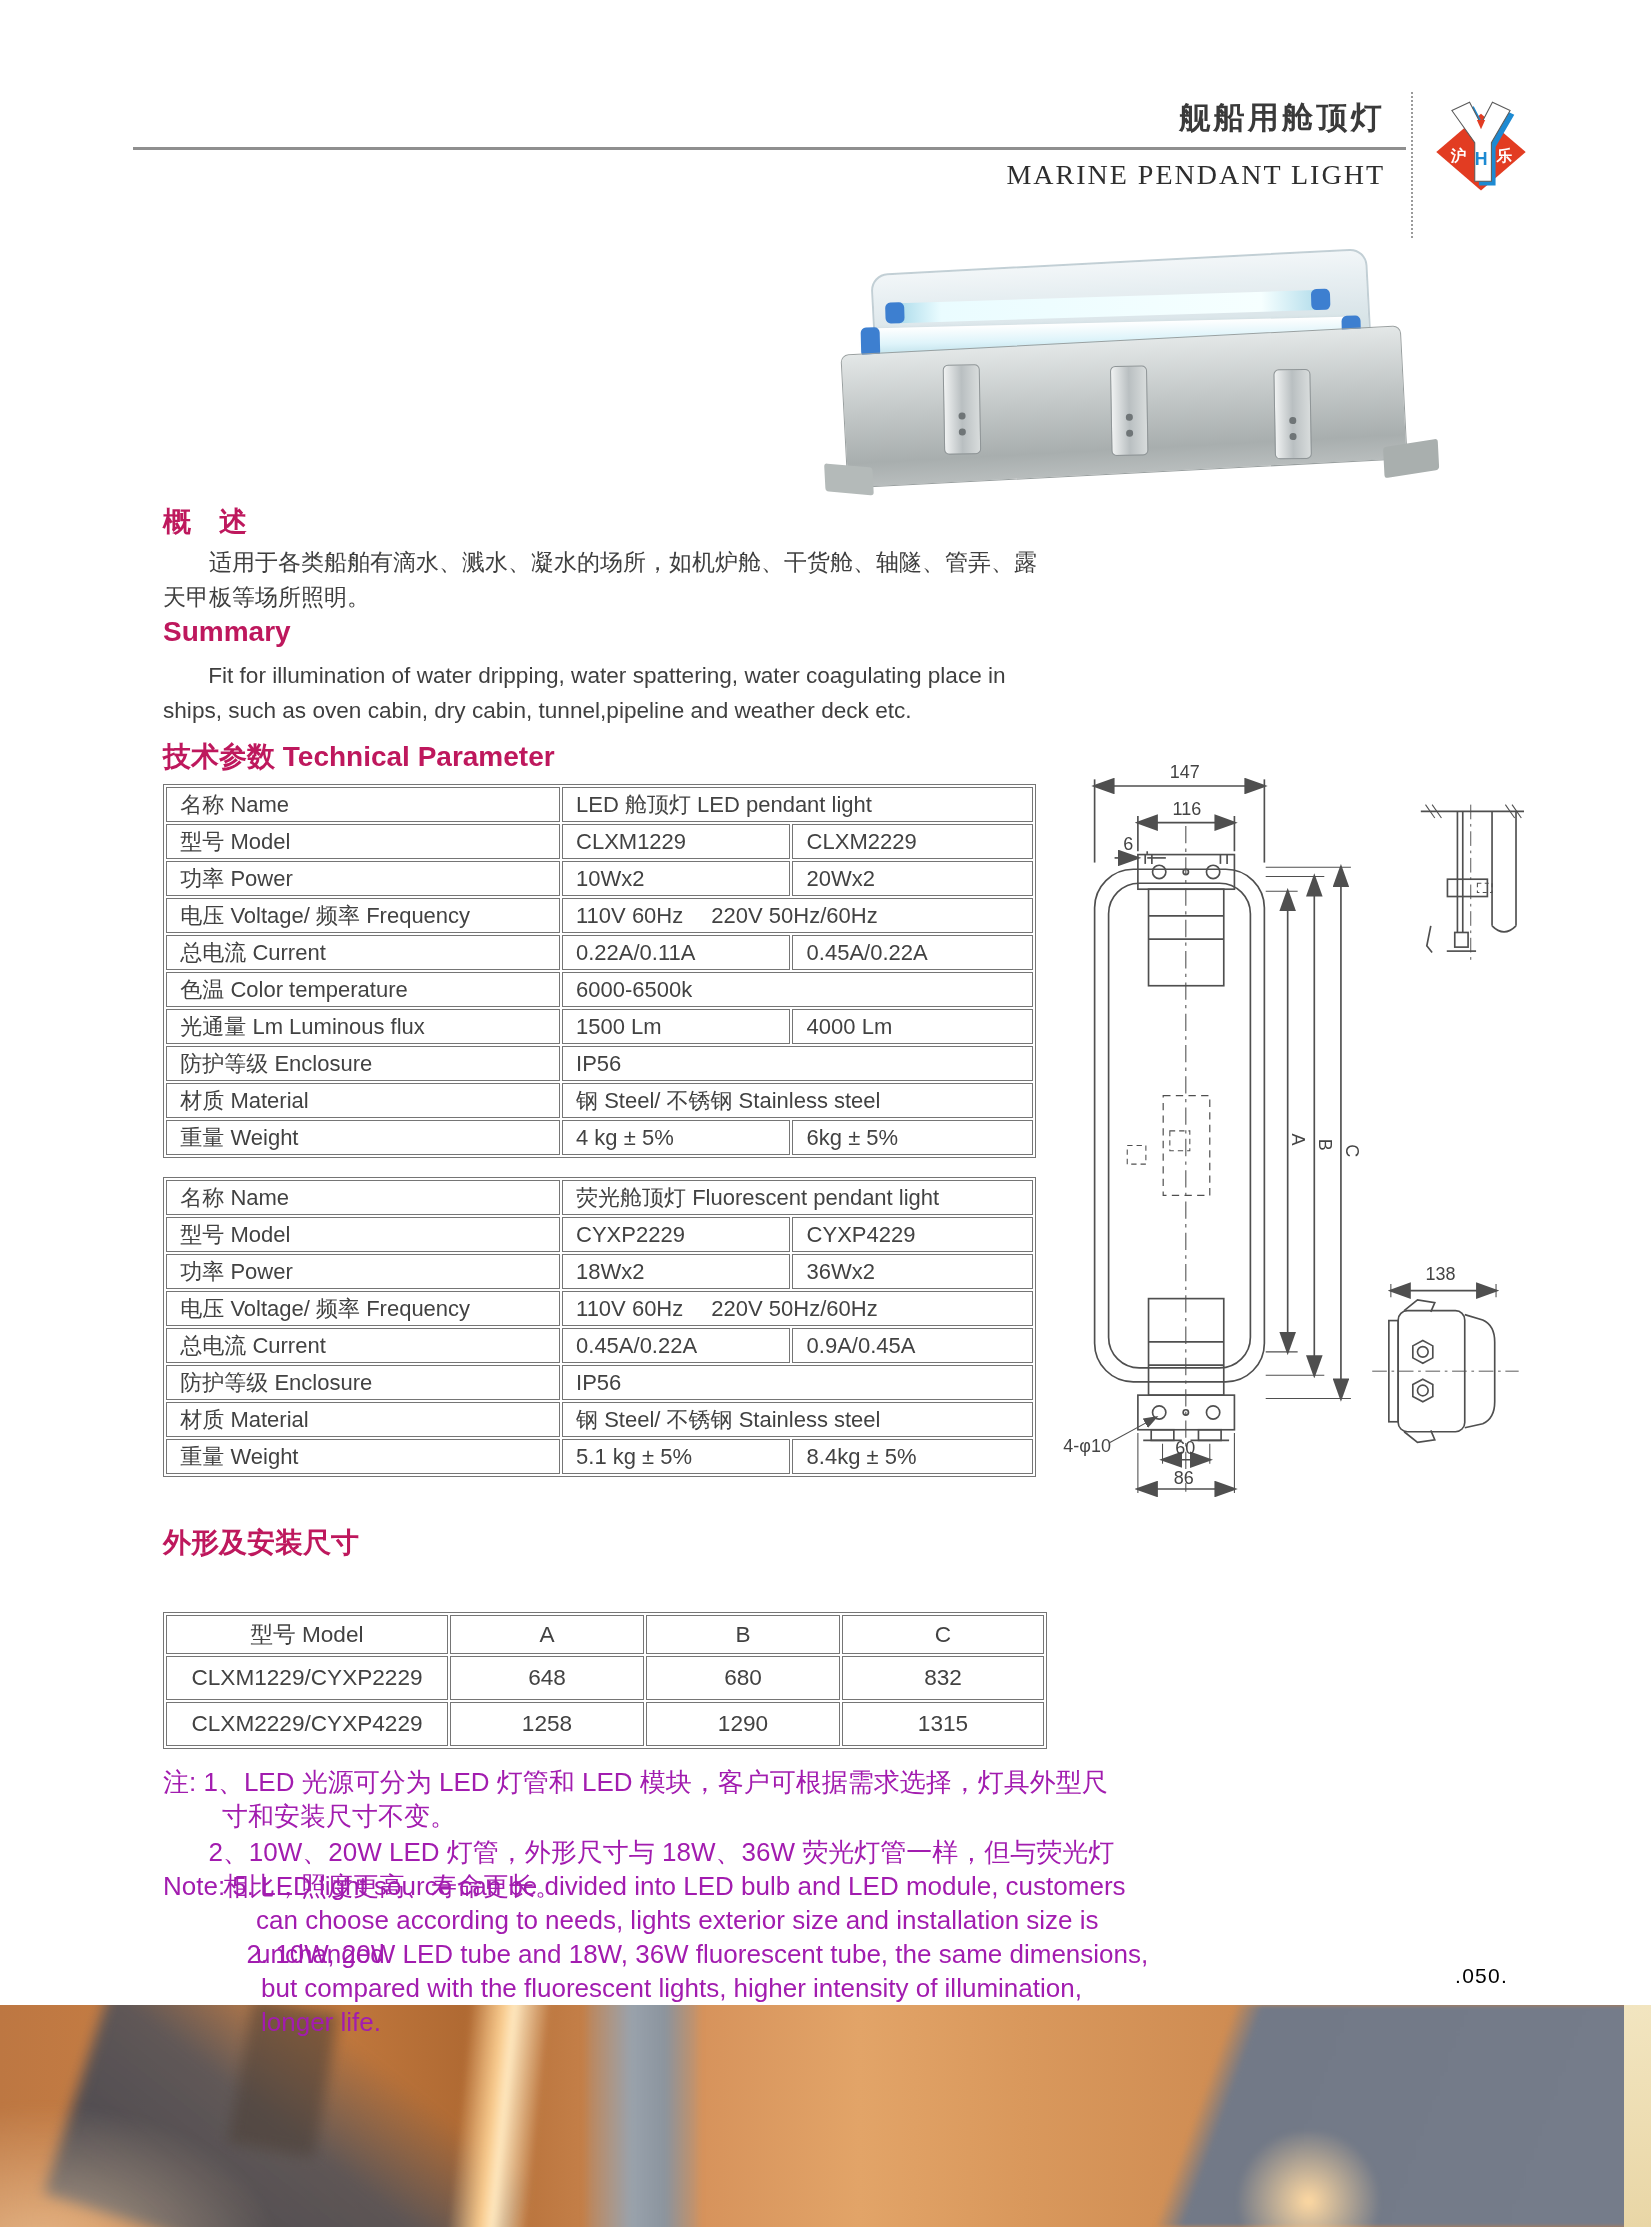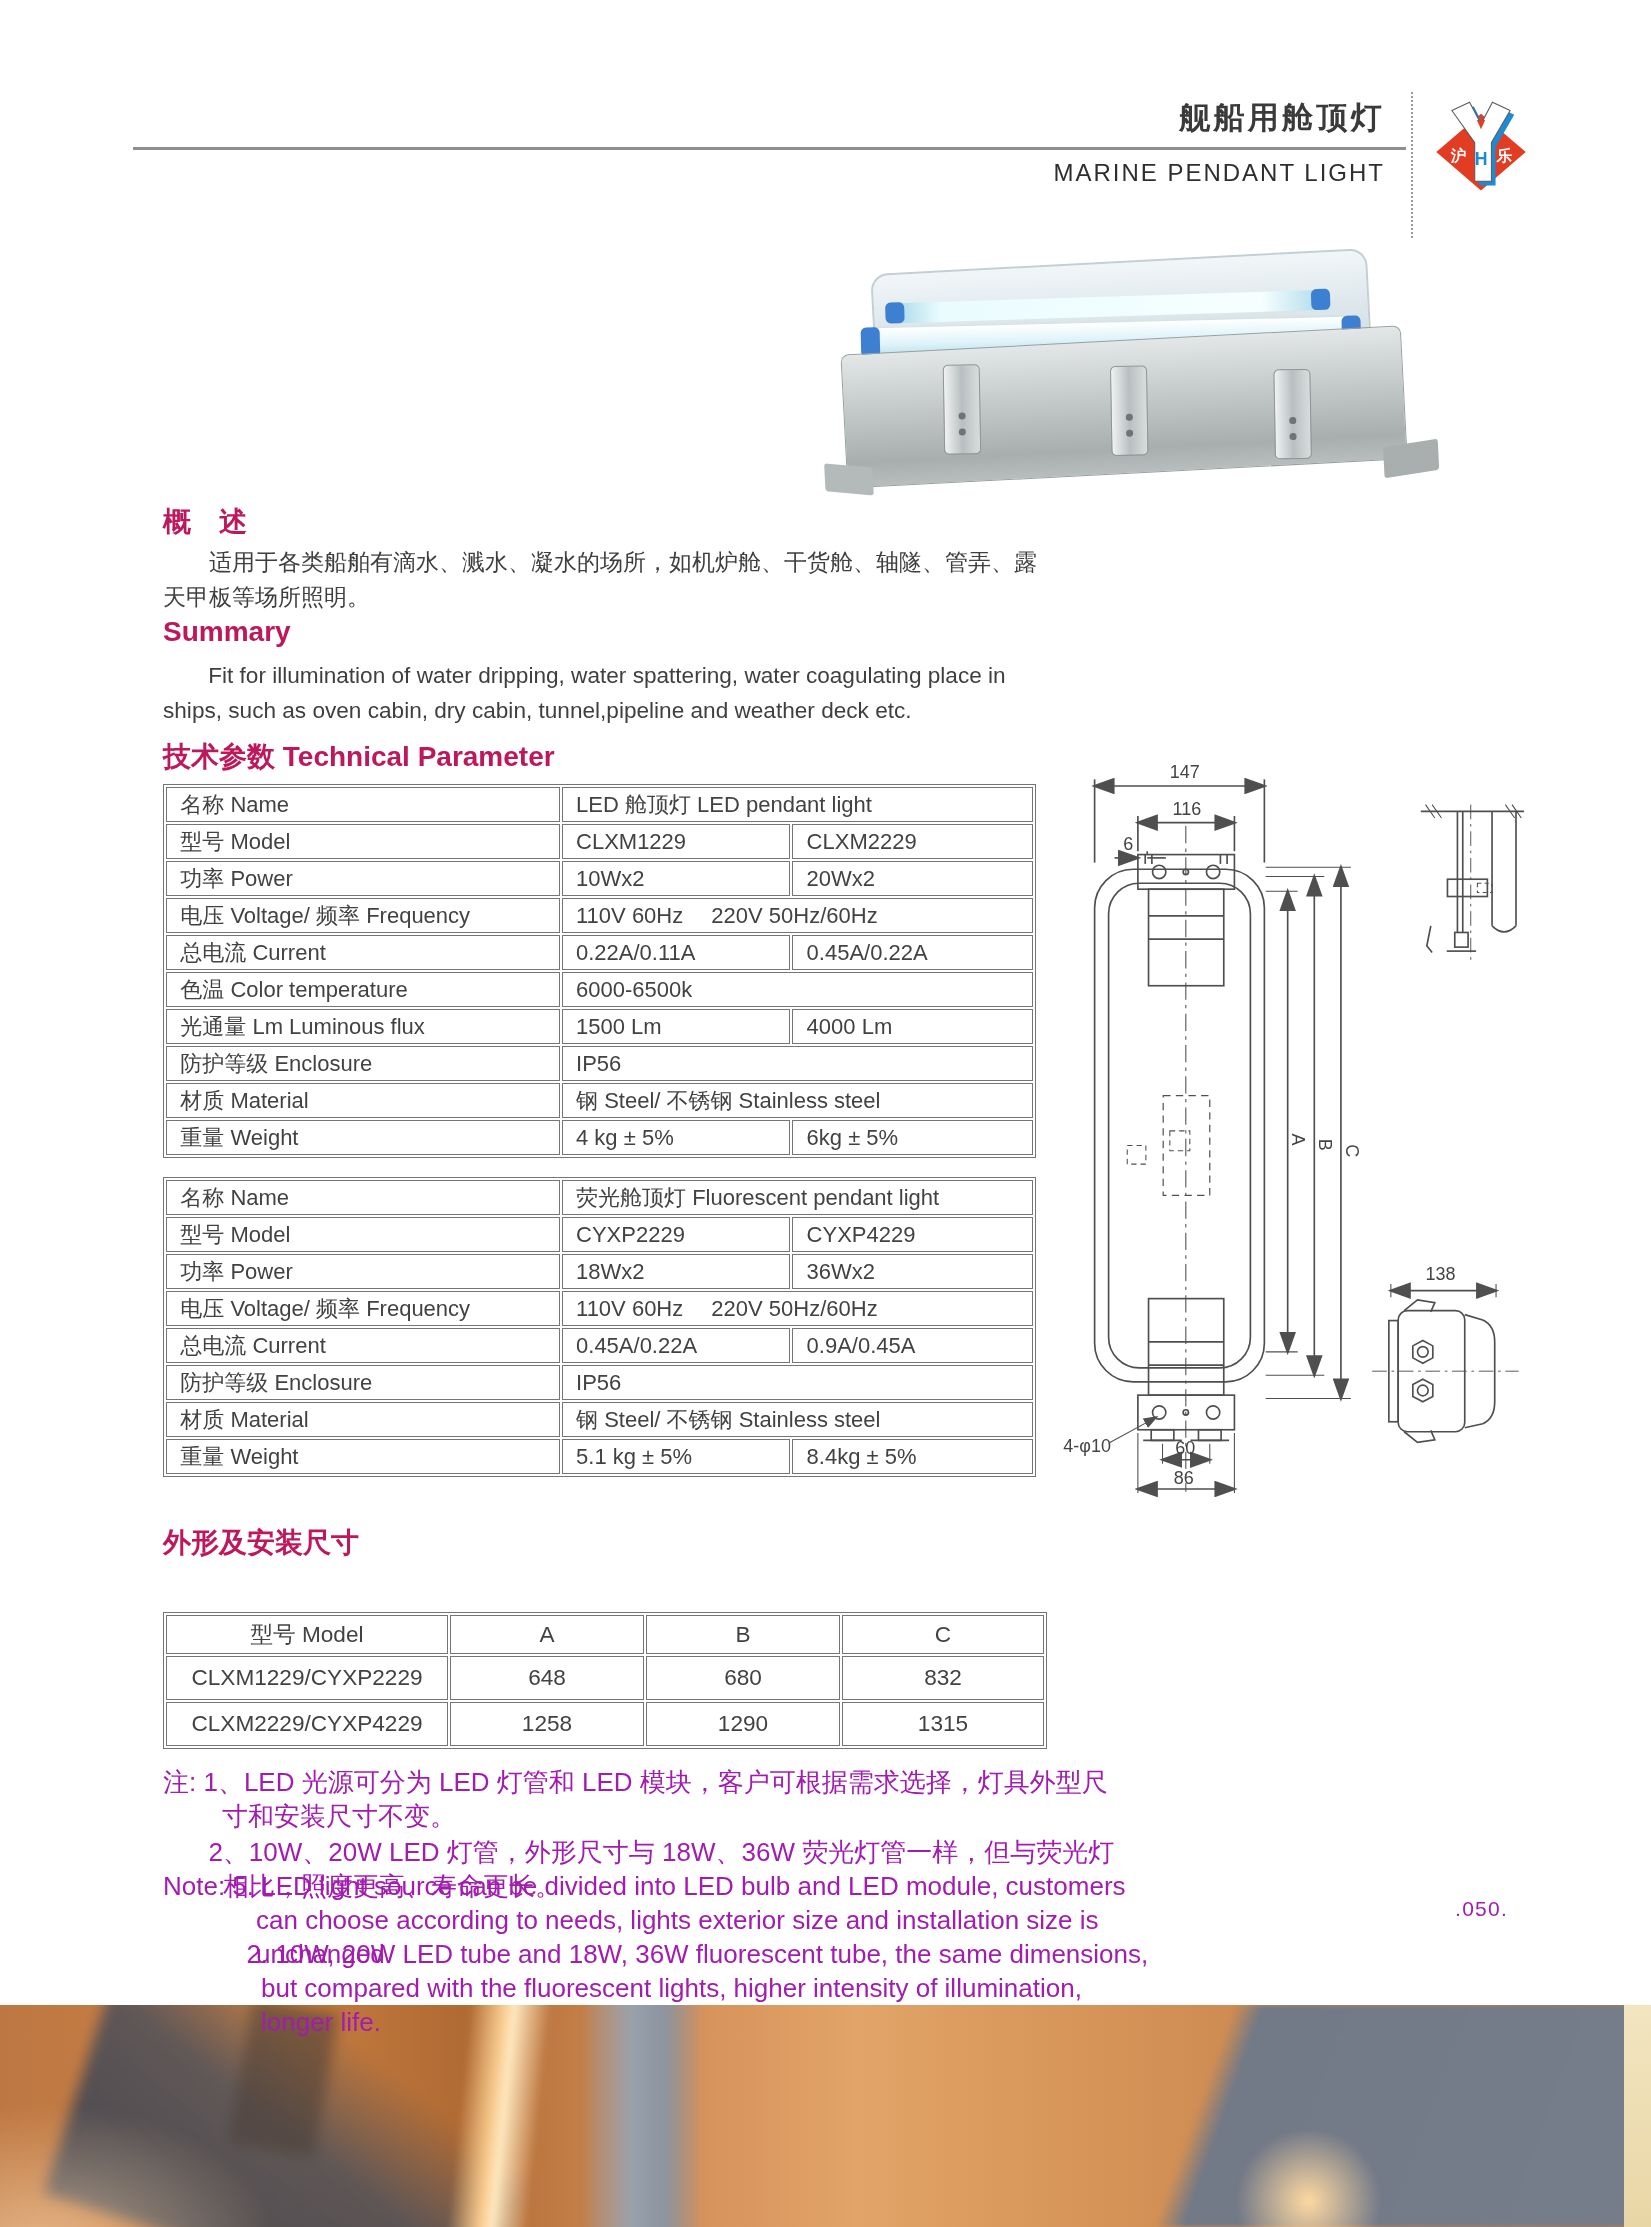--- a/index.html
+++ b/index.html
@@ -3,21 +3,21 @@
 <meta charset="utf-8">
 <style>
   html,body{margin:0;padding:0;background:#ffffff;}
   .page{position:relative;width:1652px;height:2227px;background:#ffffff;overflow:hidden;
         font-family:"Liberation Sans",sans-serif;color:#3f3f3f;}
   .abs{position:absolute;}
 
   
   .title-cn{top:97px;right:267px;font-size:31px;font-weight:bold;color:#3a3a3a;letter-spacing:3.3px;}
   .header-rule{left:133px;top:147px;width:1273px;height:2.7px;background:#8f8f8f;}
-  .title-en{top:159px;right:267px;font-size:24px;font-family:Liberation Sans, sans-serif;
+  .title-en{top:159px;right:267px;font-size:28px;font-family:Liberation Serif, serif;
             color:#2e2e2e;letter-spacing:2px;}
   .header-dotted{left:1411px;top:92px;height:146px;width:0;border-left:2.7px dotted #9a9a9a;}
   .logo-box{left:1429px;top:97px;width:104px;height:104px;}
 
   
   .photo{left:829px;top:261px;width:586px;height:233px;transform:rotate(-3deg);}
   .ph-cover{position:absolute;left:47px;top:0;width:493px;height:113px;border-radius:17.3px;
             background:linear-gradient(180deg,#f2f6f8 0%,#dde8ec 45%,#c8d6dc 100%);
             border:2px solid #c0ced4;opacity:.96;}
   .ph-body{position:absolute;left:13.3px;top:79px;width:559px;height:132px;border-radius:8px;
@@ -58,21 +58,21 @@
   table.dims tr.hd td{height:35px;}
   table.dims tr.dr td{height:40px;}
 
   
   .note{font-size:26px;line-height:34px;color:#a21caf;width:892px;}
   .note-cn-1{padding-left:59px;text-indent:-59px;}
   .note-cn-2{padding-left:60px;text-indent:-14.6px;}
   .note-en-1{padding-left:93px;text-indent:-93px;}
   .note-en-2{padding-left:98px;text-indent:-14.6px;}
 
-  .pagenum{left:1455px;top:1897px;font-size:21px;color:#a21caf;letter-spacing:1.3px;}
+  .pagenum{left:1455px;top:1964px;font-size:21px;color:#000000;letter-spacing:1.3px;}
 
   
   .strip{left:0;top:2005px;width:1652px;height:222px;overflow:hidden;
     background:linear-gradient(90deg,#bd7742,#cc8144 15%,#b06a33 28%,#d6925b 42%,#e2a468 52%,#d9985c 62%,#cc8950 78%,#c07a42 100%);}
   .strip>div{position:absolute;}
   .s-dark-l{left:80px;top:-40px;width:453px;height:306px;transform:rotate(18deg);filter:blur(6.7px);
     background:linear-gradient(200deg,rgba(70,78,92,0) 30%,rgba(70,78,92,.8) 55%,rgba(58,64,78,.9));}
   .s-grayband{left:586px;top:-13.3px;width:113px;height:253px;filter:blur(3.3px);
     background:linear-gradient(90deg,rgba(150,158,168,.15),#99a2ac 40%,#8b949e 70%,rgba(140,148,158,.15));}
   .s-streak{left:459px;top:-20px;width:80px;height:266px;transform:rotate(6deg);filter:blur(2.7px);

